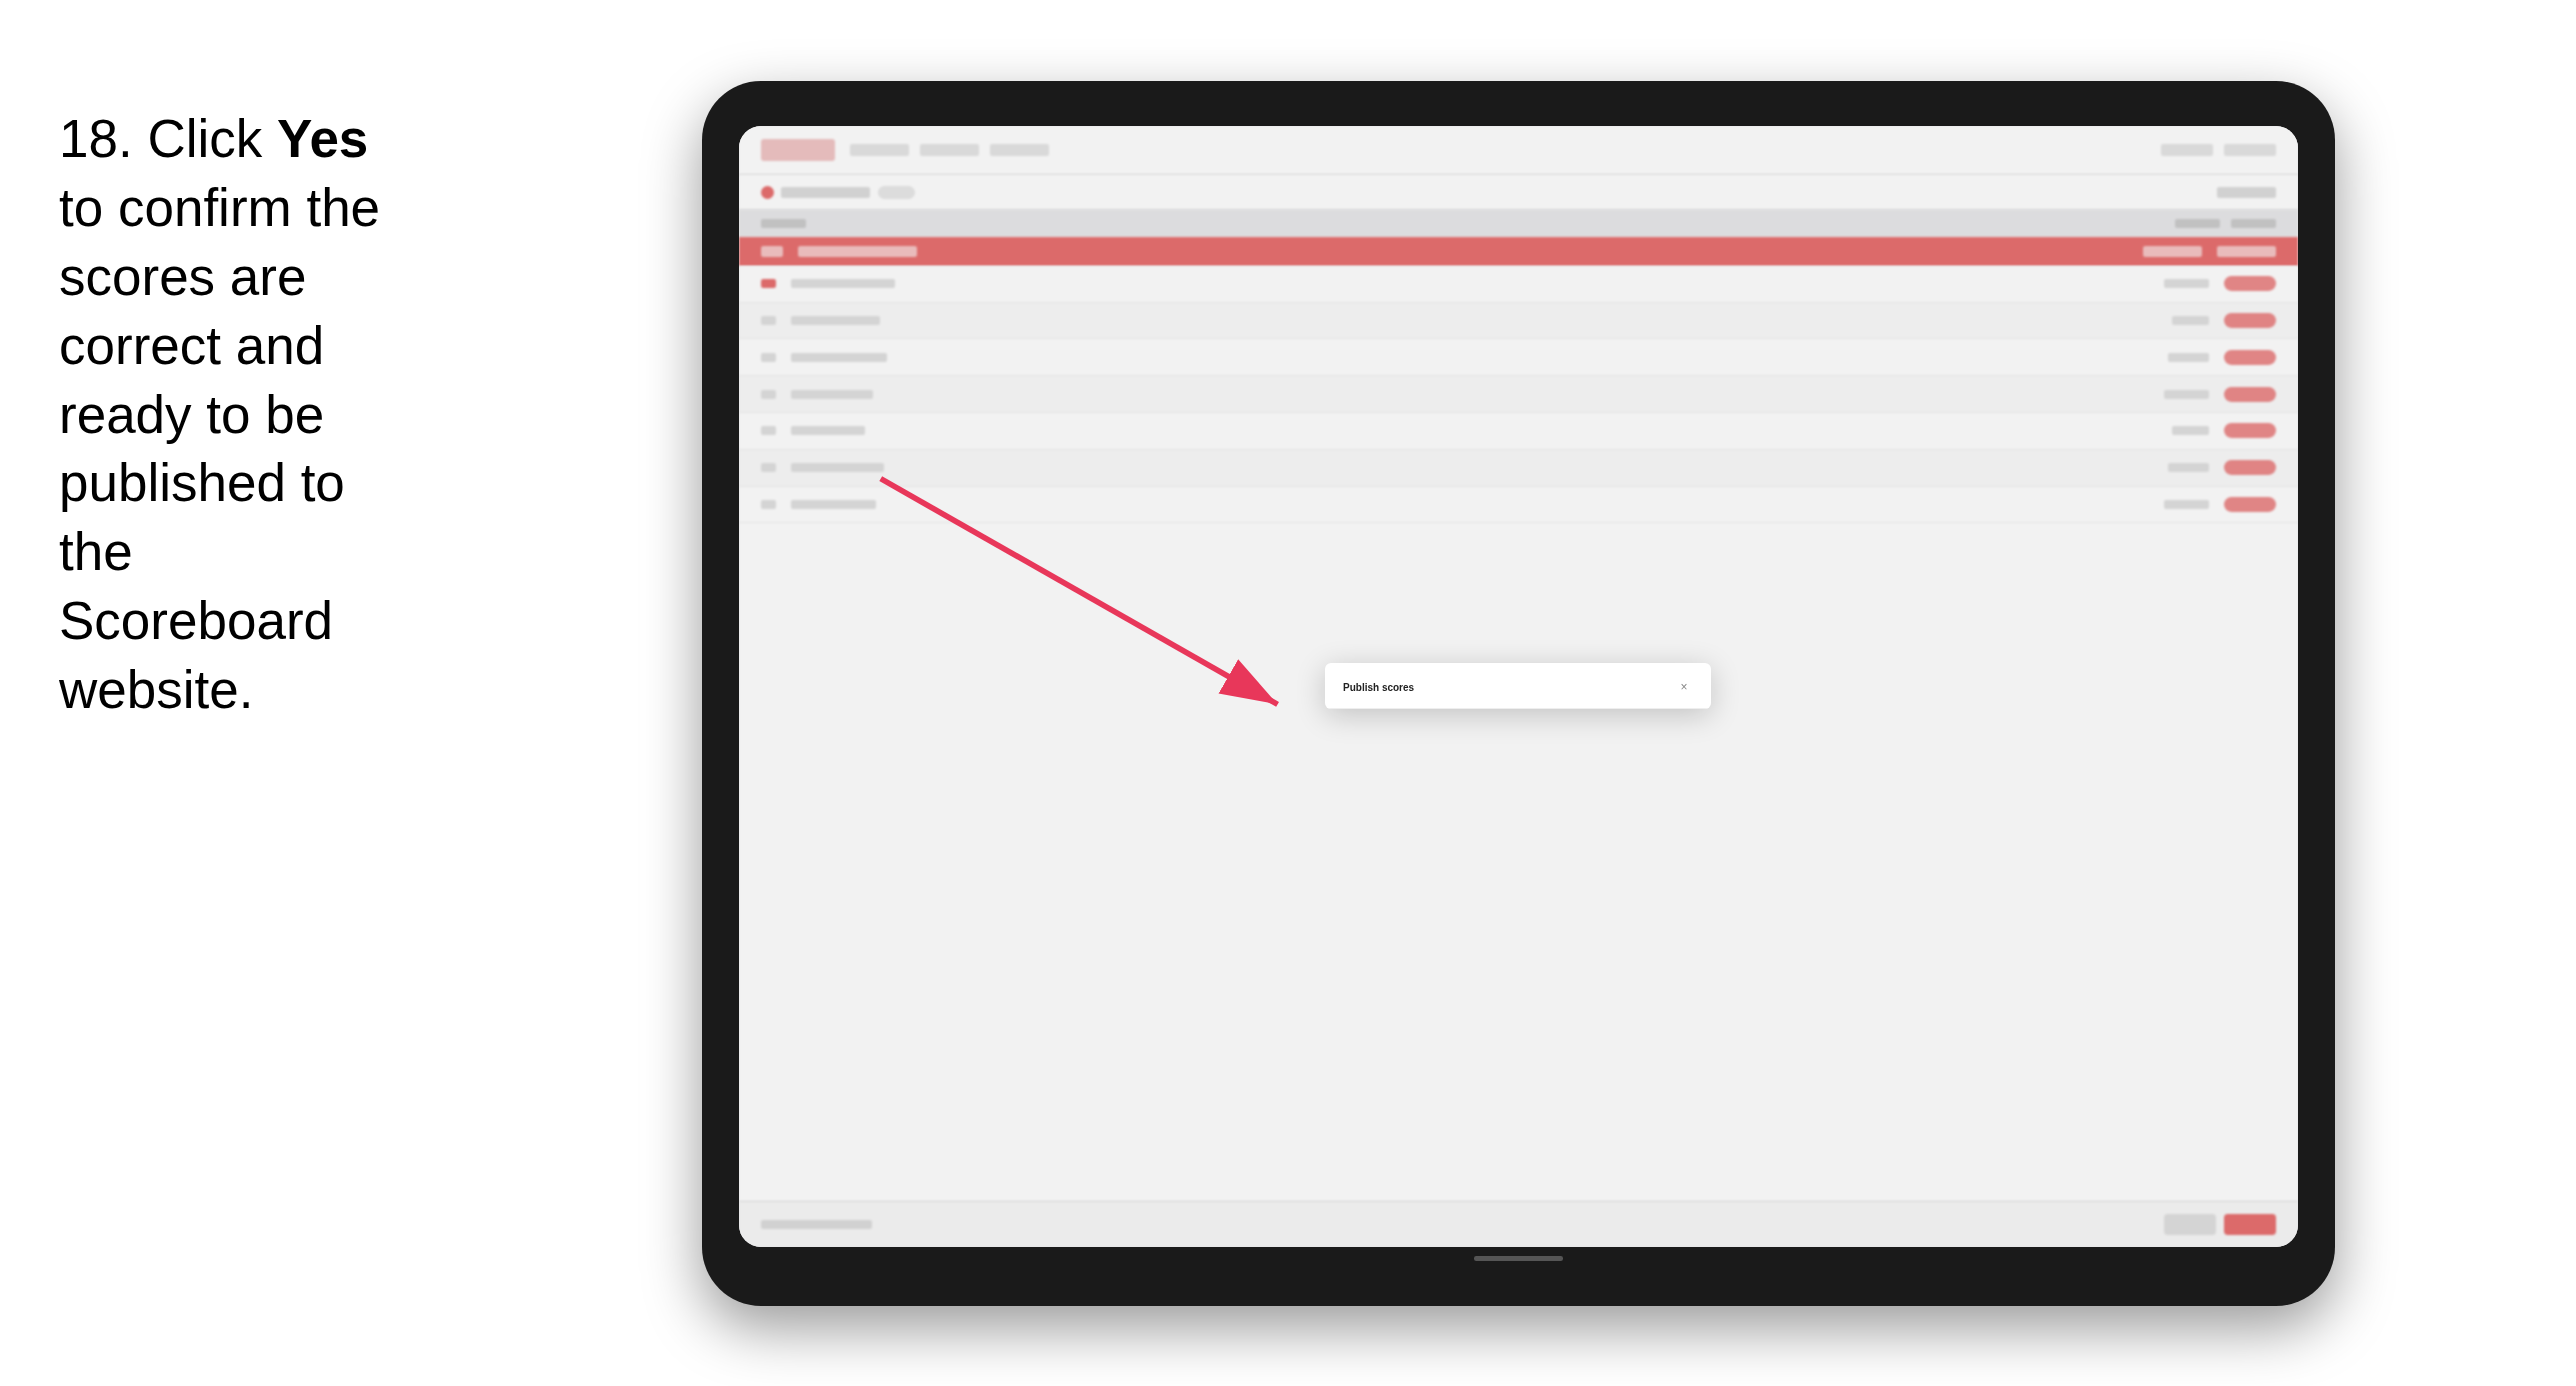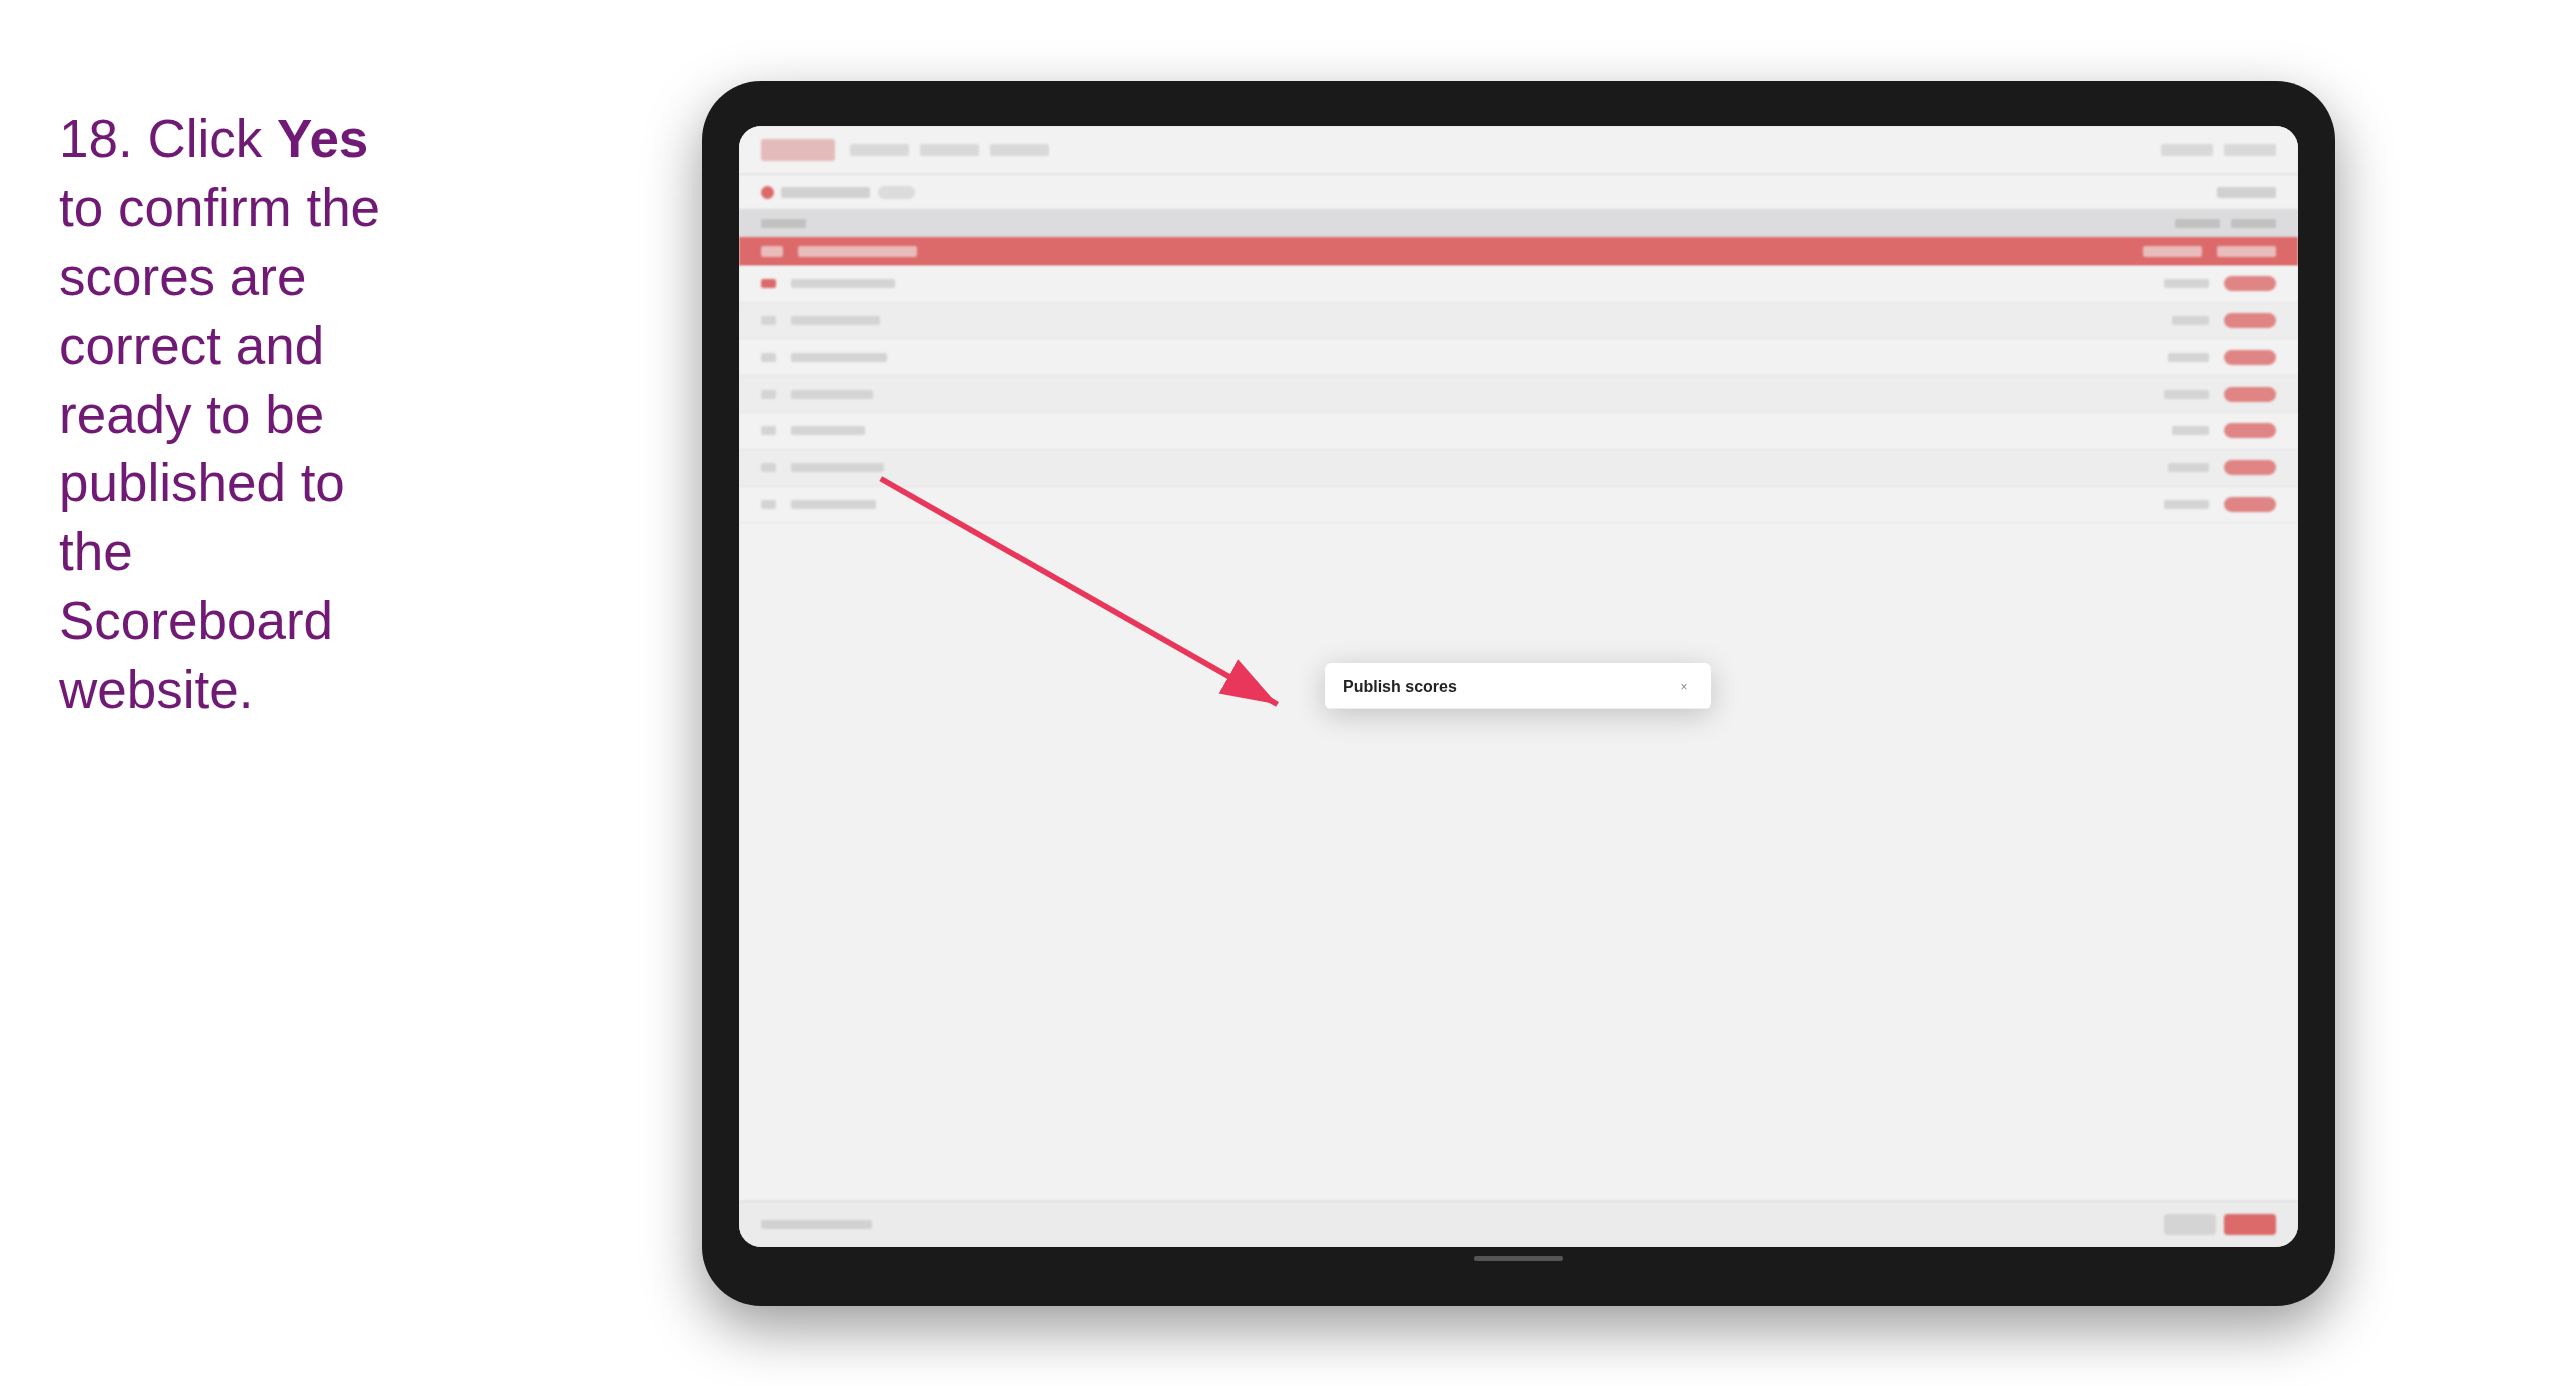--- a/index.html
+++ b/index.html
@@ -22,21 +22,21 @@
       padding: 30px 0;
     }
 
     
     .instruction-text {
       width: 460px;
       flex-shrink: 0;
       padding: 45px 45px 45px 59px;
       font-size: 53px;
       line-height: 1.3;
-      color: #701a75;
+      color: #000000;
       align-self: flex-start;
       margin-top: 30px;
     }
 
     .instruction-text strong {
       font-weight: 700;
     }
 
     
     .tablet-wrapper {
@@ -300,21 +300,21 @@
 
     .dialog-header {
       display: flex;
       align-items: center;
       justify-content: space-between;
       padding: 15px 18px 12px;
       border-bottom: 0.7px solid #eee;
     }
 
     .dialog-title {
-      font-size: 16px;
+      font-size: 10px;
       font-weight: 600;
       color: #222;
     }
 
     .dialog-close {
       width: 18px;
       height: 18px;
       display: flex;
       align-items: center;
       justify-content: center;

